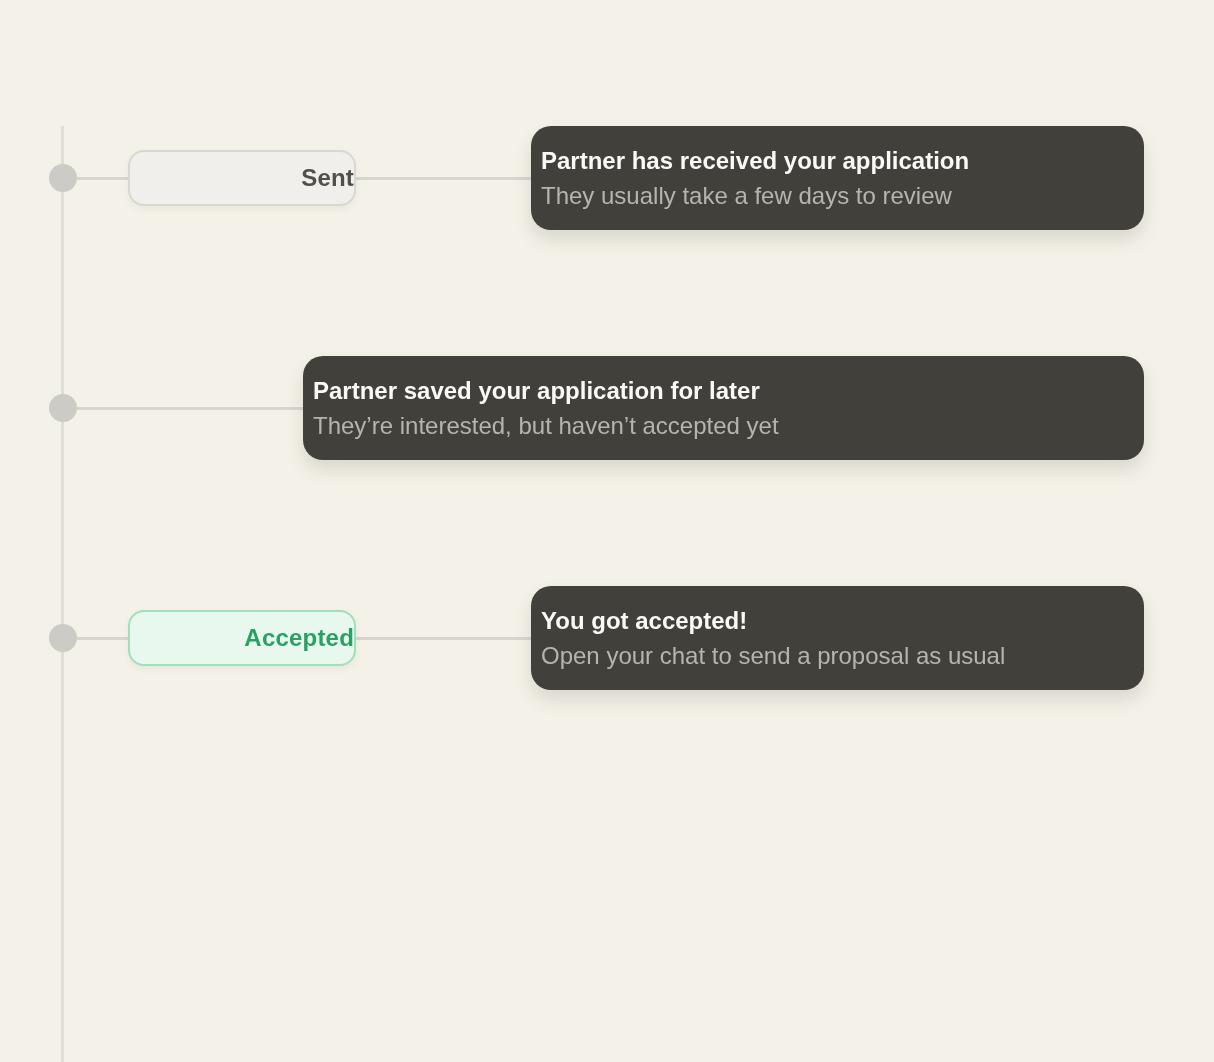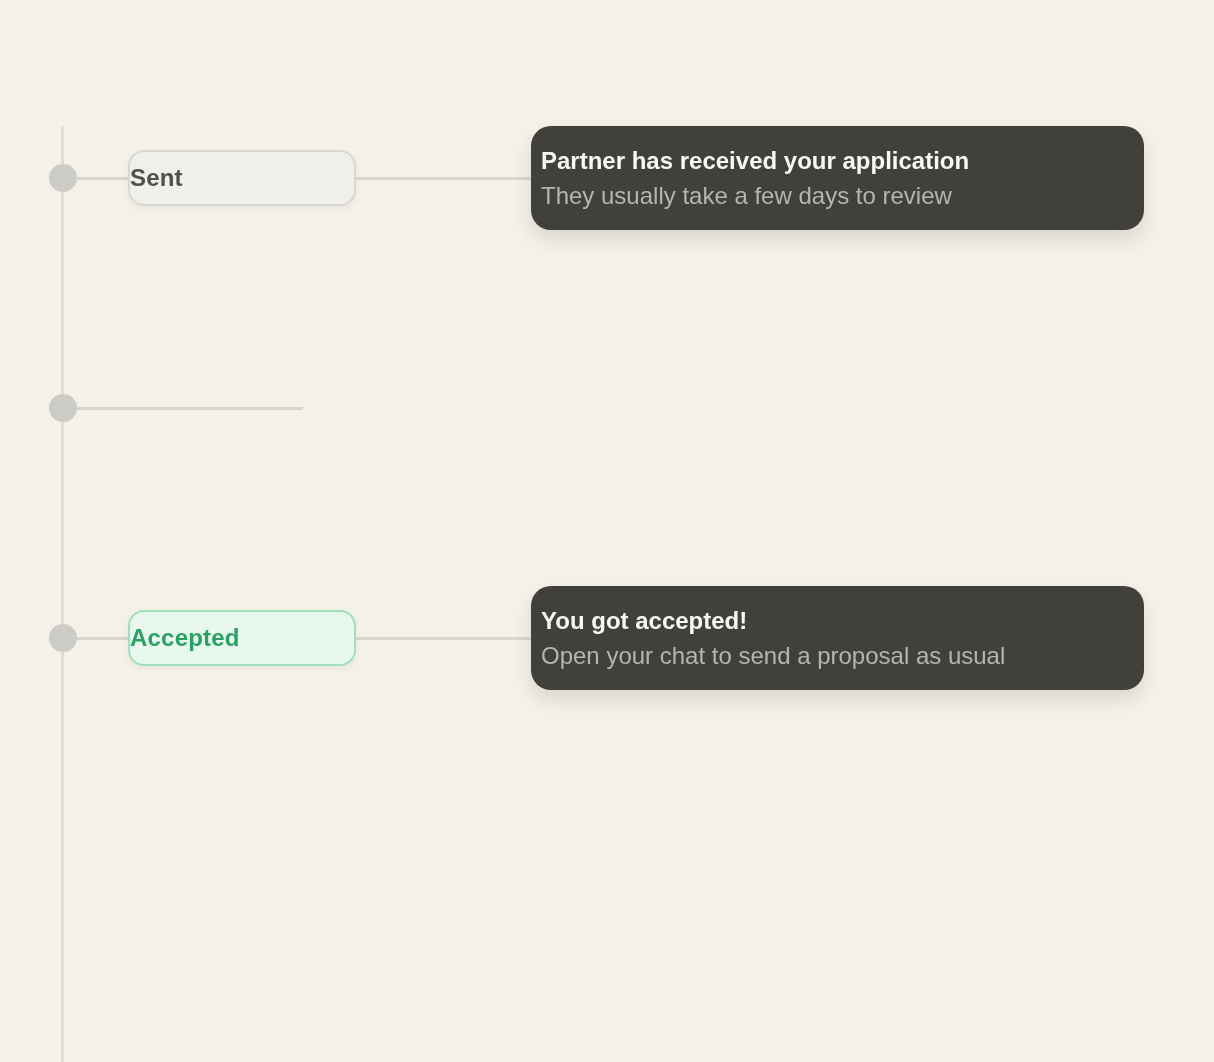--- a/index.html
+++ b/index.html
@@ -58,21 +58,21 @@
     flex: none;
     width: 228px;
     height: 56px;
     box-sizing: border-box;
     border-radius: 16px;
     border: 2px solid var(--badge-border, #d8d7d1);
     background: var(--badge-bg, #f0efeb);
     color: var(--badge-text, #504f4a);
     display: flex;
     align-items: center;
-    justify-content: flex-start;
+    justify-content: flex-end;
     font-size: 24px;
     font-weight: bold;
     letter-spacing: 0.2px;
     box-shadow: 0 3px 7px rgba(70, 66, 58, 0.06);
     z-index: 1;
   }
   .card {
     flex: 1;
     height: 104px;
     box-sizing: border-box;
@@ -117,20 +117,24 @@
     <div class="card">
       <div class="card-title">Partner has received your application</div>
       <div class="card-subtitle">They usually take a few days to review</div>
     </div>
   </div>
 
   <div class="row" style="--badge-bg: #f0efeb; --badge-border: #d8d7d1; --badge-text: #504f4a;">
     <div class="dot"></div>
     <div class="seg seg-a"></div>
     <div class="seg seg-b"></div>
+    <div class="card">
+      <div class="card-title">Partner saved your application for later</div>
+      <div class="card-subtitle">They’re interested, but haven’t accepted yet</div>
+    </div>
   </div>
 
   <div class="row" style="--badge-bg: #e8f8ef; --badge-border: #9fe0ba; --badge-text: #2aa162;">
     <div class="dot"></div>
     <div class="seg seg-a"></div>
     <div class="badge">
       <span>Accepted</span>
     </div>
     <div class="seg seg-b"></div>
     <div class="card">

